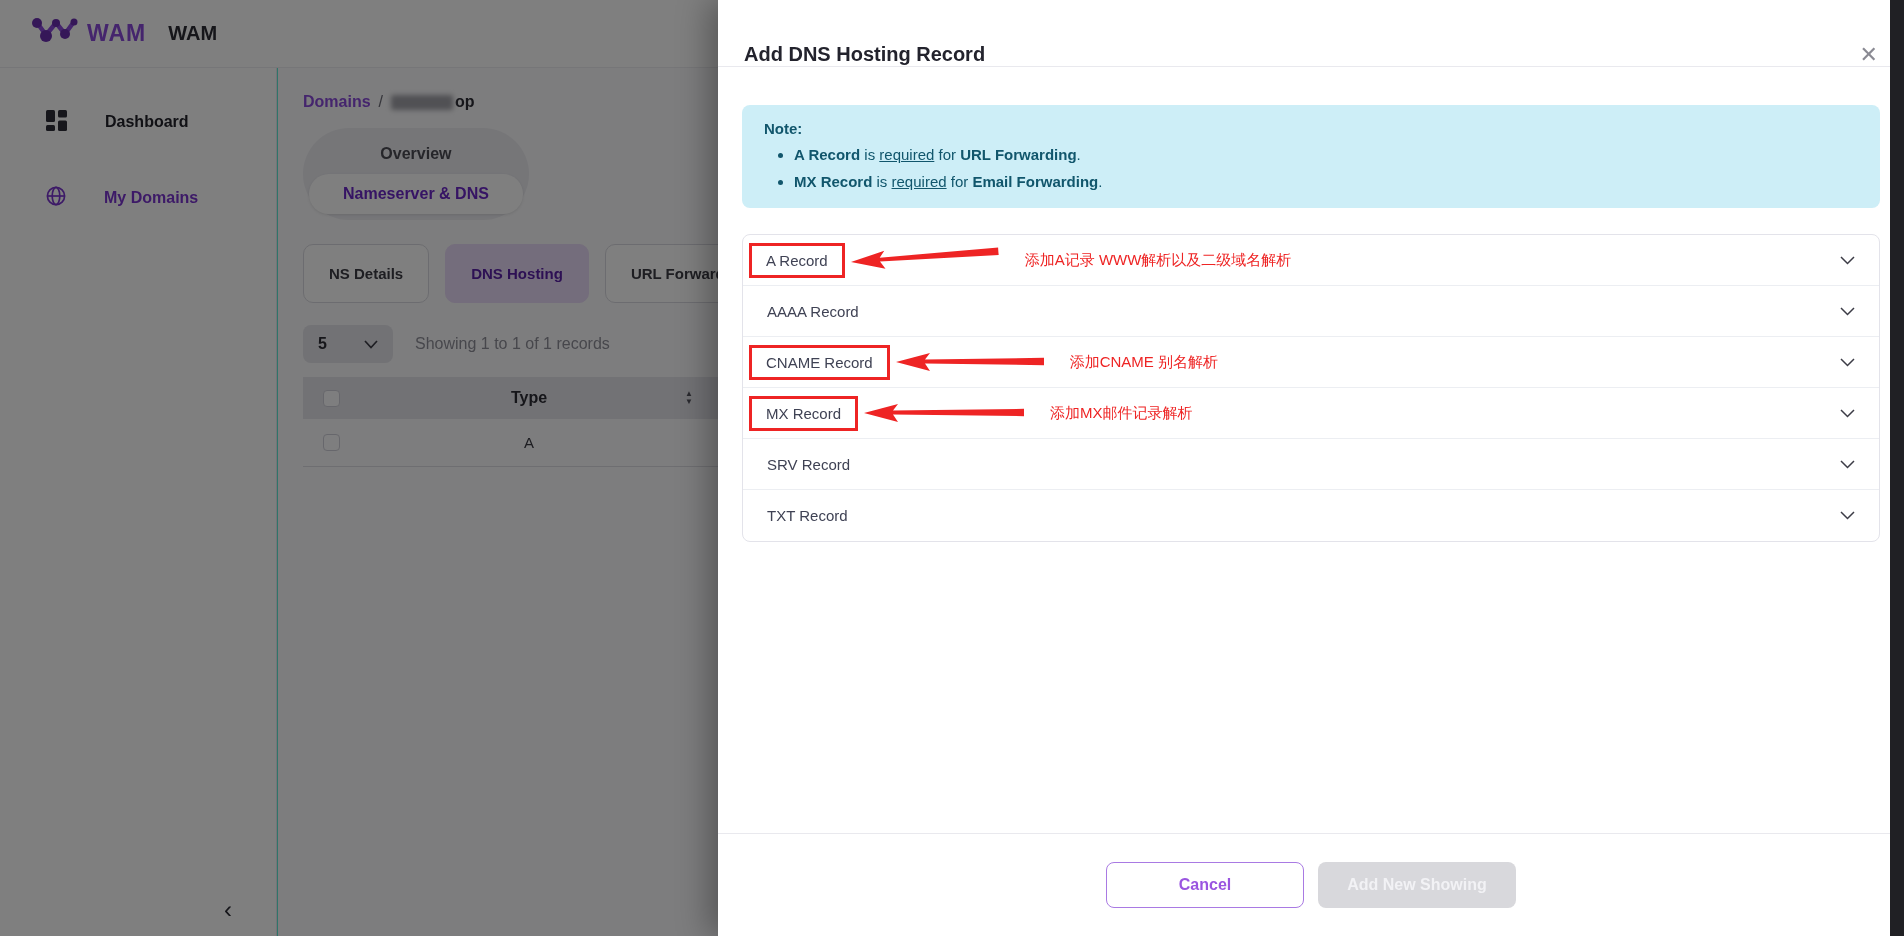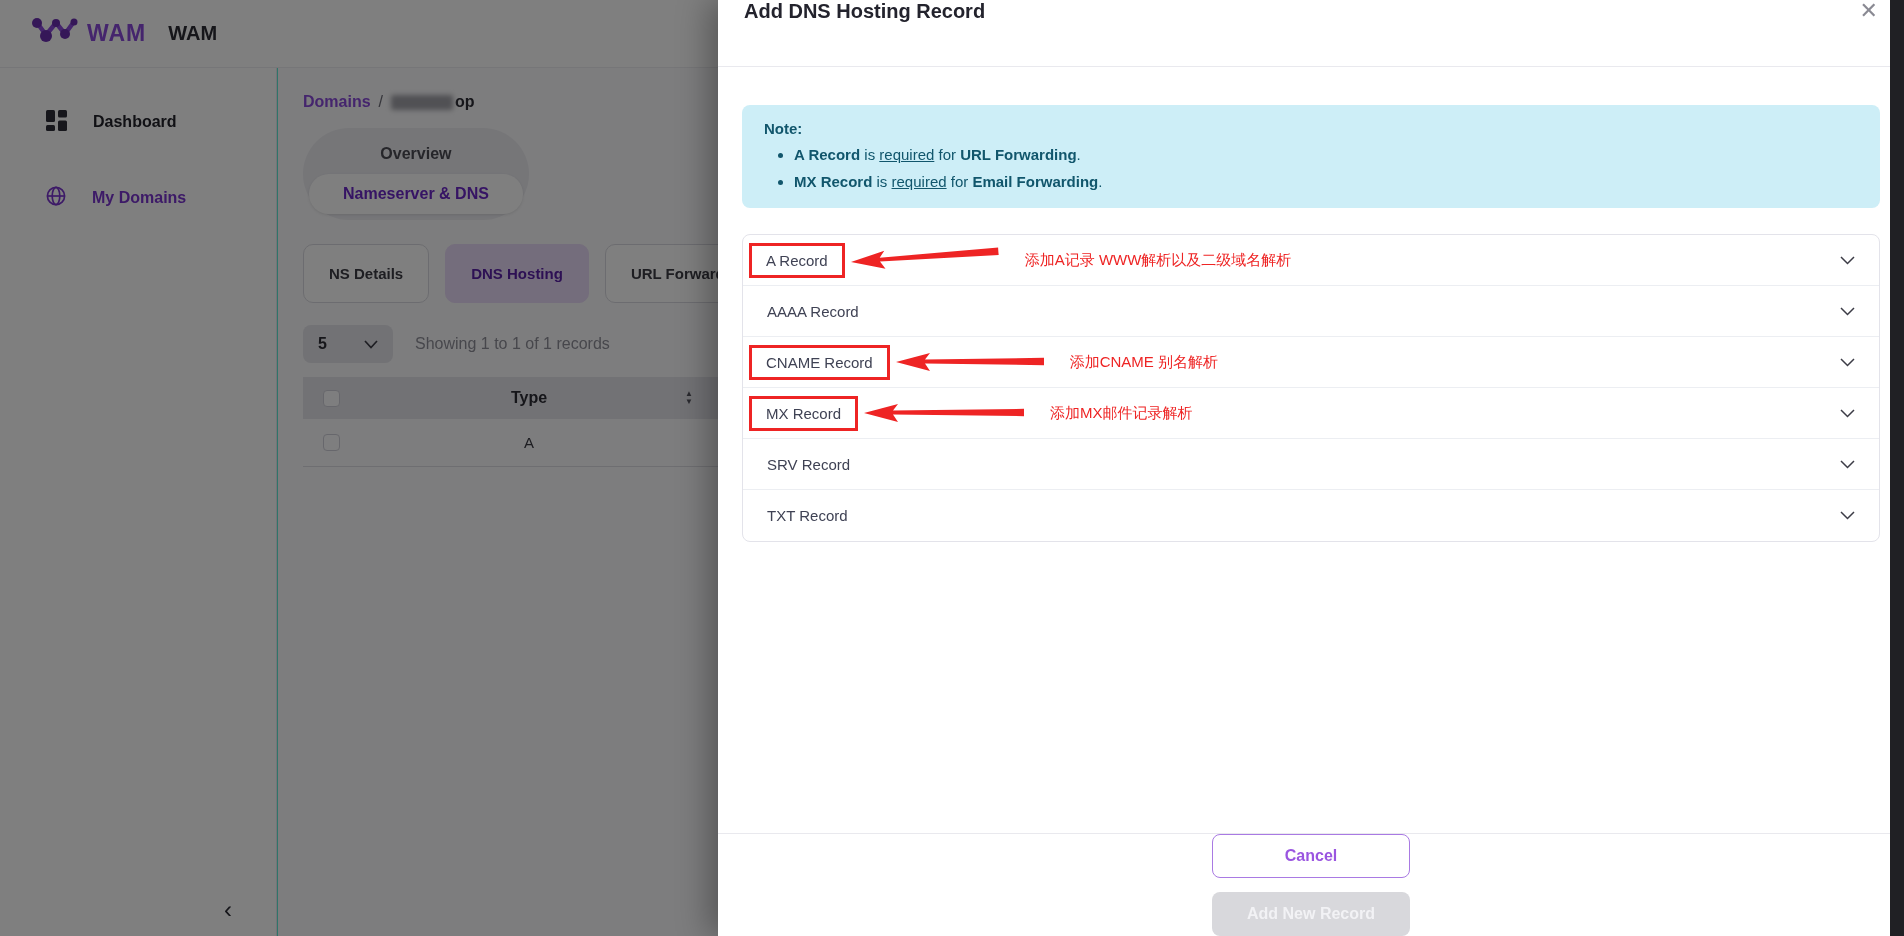--- a/index.html
+++ b/index.html
@@ -9,21 +9,21 @@
 
   
   .app-header { position:absolute; top:0; left:0; width:100%; height:68px; background:#fff;
     border-bottom:1px solid #ededf1; display:flex; align-items:center; padding-left:32px; }
   .logo-mark { display:flex; }
   .logo-text { font-size:23px; font-weight:800; color:#8a4bdb; letter-spacing:1px; margin-left:9px; }
   .app-name { font-size:20px; font-weight:700; color:#2c2c35; margin-left:22px; }
 
   .sidebar { position:absolute; top:68px; left:0; width:277px; bottom:0; background:#fff;
     border-right:1px solid #e9e9ef; padding-top:30px; }
-  .side-item { display:flex; align-items:center; gap:26px; height:48px; padding-left:46px;
+  .side-item { display:flex; align-items:center; gap:38px; height:48px; padding-left:46px;
     font-size:16px; font-weight:600; color:#23232b; cursor:pointer; margin-bottom:28px; }
   .side-item.active { color:#7a35cf; }
   .collapse { position:absolute; left:224px; bottom:14px; font-size:24px; color:#2c2c35;
     background:none; border:none; cursor:pointer; line-height:1; }
 
   .main { position:absolute; top:68px; left:278px; right:0; bottom:0; background:#fafafc; padding:25px 0 0 25px; }
   .breadcrumb { font-size:16px; display:flex; align-items:center; }
   .bc-root { color:#8a4bdb; font-weight:600; cursor:pointer; }
   .bc-sep { color:#6b6b75; margin:0 8px; }
   .bc-blur { display:inline-block; width:62px; height:15px; background:#a2a2a9; border-radius:2px;
@@ -56,21 +56,21 @@
   .cb { width:17px; height:17px; border:1.5px solid #cfcfd8; border-radius:4px; background:#fdfdfe;
     display:inline-block; cursor:pointer; }
   .sort { position:absolute; right:6px; top:50%; transform:translateY(-50%); display:flex;
     flex-direction:column; align-items:center; font-size:8px; color:#52525c; line-height:1.05; cursor:pointer; }
 
   .overlay { position:absolute; inset:0; background:rgba(0,0,0,0.5); z-index:10; }
 
   
   .modal { position:absolute; top:0; left:718px; right:0; bottom:0; background:#fff; z-index:20;
     box-shadow:-10px 0 30px rgba(0,0,0,.30); }
-  .m-header { height:67px; display:flex; align-items:flex-start; justify-content:space-between;
+  .m-header { height:67px; display:flex; align-items:flex-end; justify-content:space-between;
     padding:0 26px; border-bottom:1px solid #e9e9ee; }
   .m-title { font-size:20px; font-weight:700; color:#23232d; }
   .m-close { font-size:22px; color:#8a8a93; background:none; border:none; cursor:pointer; line-height:1; }
   .m-body { position:absolute; top:67px; left:0; right:0; bottom:104px; padding:38px 24px 0; overflow:hidden; }
 
   .note { background:#cdeef7; border-radius:8px; padding:15px 22px; color:#11566c; font-size:15px; }
   .note-h { font-weight:800; }
   .note ul { margin:7px 0 0; padding-left:30px; }
   .note li { margin-top:4px; line-height:1.5; }
   .note b { font-weight:800; }
@@ -81,21 +81,21 @@
     font-size:15px; color:#3f4254; cursor:pointer; }
   .acc-row:last-child { border-bottom:none; }
   .acc-row.annotated { padding-left:6px; }
   .red-box { border:3px solid #ee2424; padding:6px 14px; display:inline-block; }
   .acc-chevron { margin-left:auto; display:flex; }
   .red-arrow { margin-left:4px; flex:none; }
   .red-arrow.tilt { transform:rotate(-4deg) translateY(-3px); }
   .red-note { margin-left:26px; color:#ee2424; font-size:15px; font-weight:500; white-space:nowrap; }
 
   .m-footer { position:absolute; left:0; right:0; bottom:0; height:103px; border-top:1px solid #e9e9ee;
-    display:flex; align-items:center; justify-content:center; gap:14px; background:#fff;flex-direction:column; }
+    display:flex; align-items:center; justify-content:center; gap:14px; background:#fff; }
   .btn { width:198px; height:46px; border-radius:8px; font-size:16px; font-weight:600; cursor:pointer; }
   .btn-cancel { background:#fff; border:1px solid #a97ae3; color:#9a55e0; }
   .btn-submit { background:#d8d8dc; border:none; color:#f2f2f5; font-weight:700; }
 
   .right-strip { position:absolute; top:0; right:0; width:14px; height:100%; background:#202024; z-index:40; }
 </style>
 </head>
 <body>
 
 <div class="stage">
@@ -287,18 +287,18 @@
                 <polyline points="1,1 7.5,7.5 14,1"></polyline>
               </svg>
           </span>
         </div>
 
       </div>
     </div>
 
     <div class="m-footer">
       <button class="btn btn-cancel">Cancel</button>
-      <button class="btn btn-submit">Add New Record</button>
+      <button class="btn btn-submit">Add New Showing</button>
     </div>
   </section>
 
   <div class="right-strip"></div>
 </div>
 
 </body></html>

